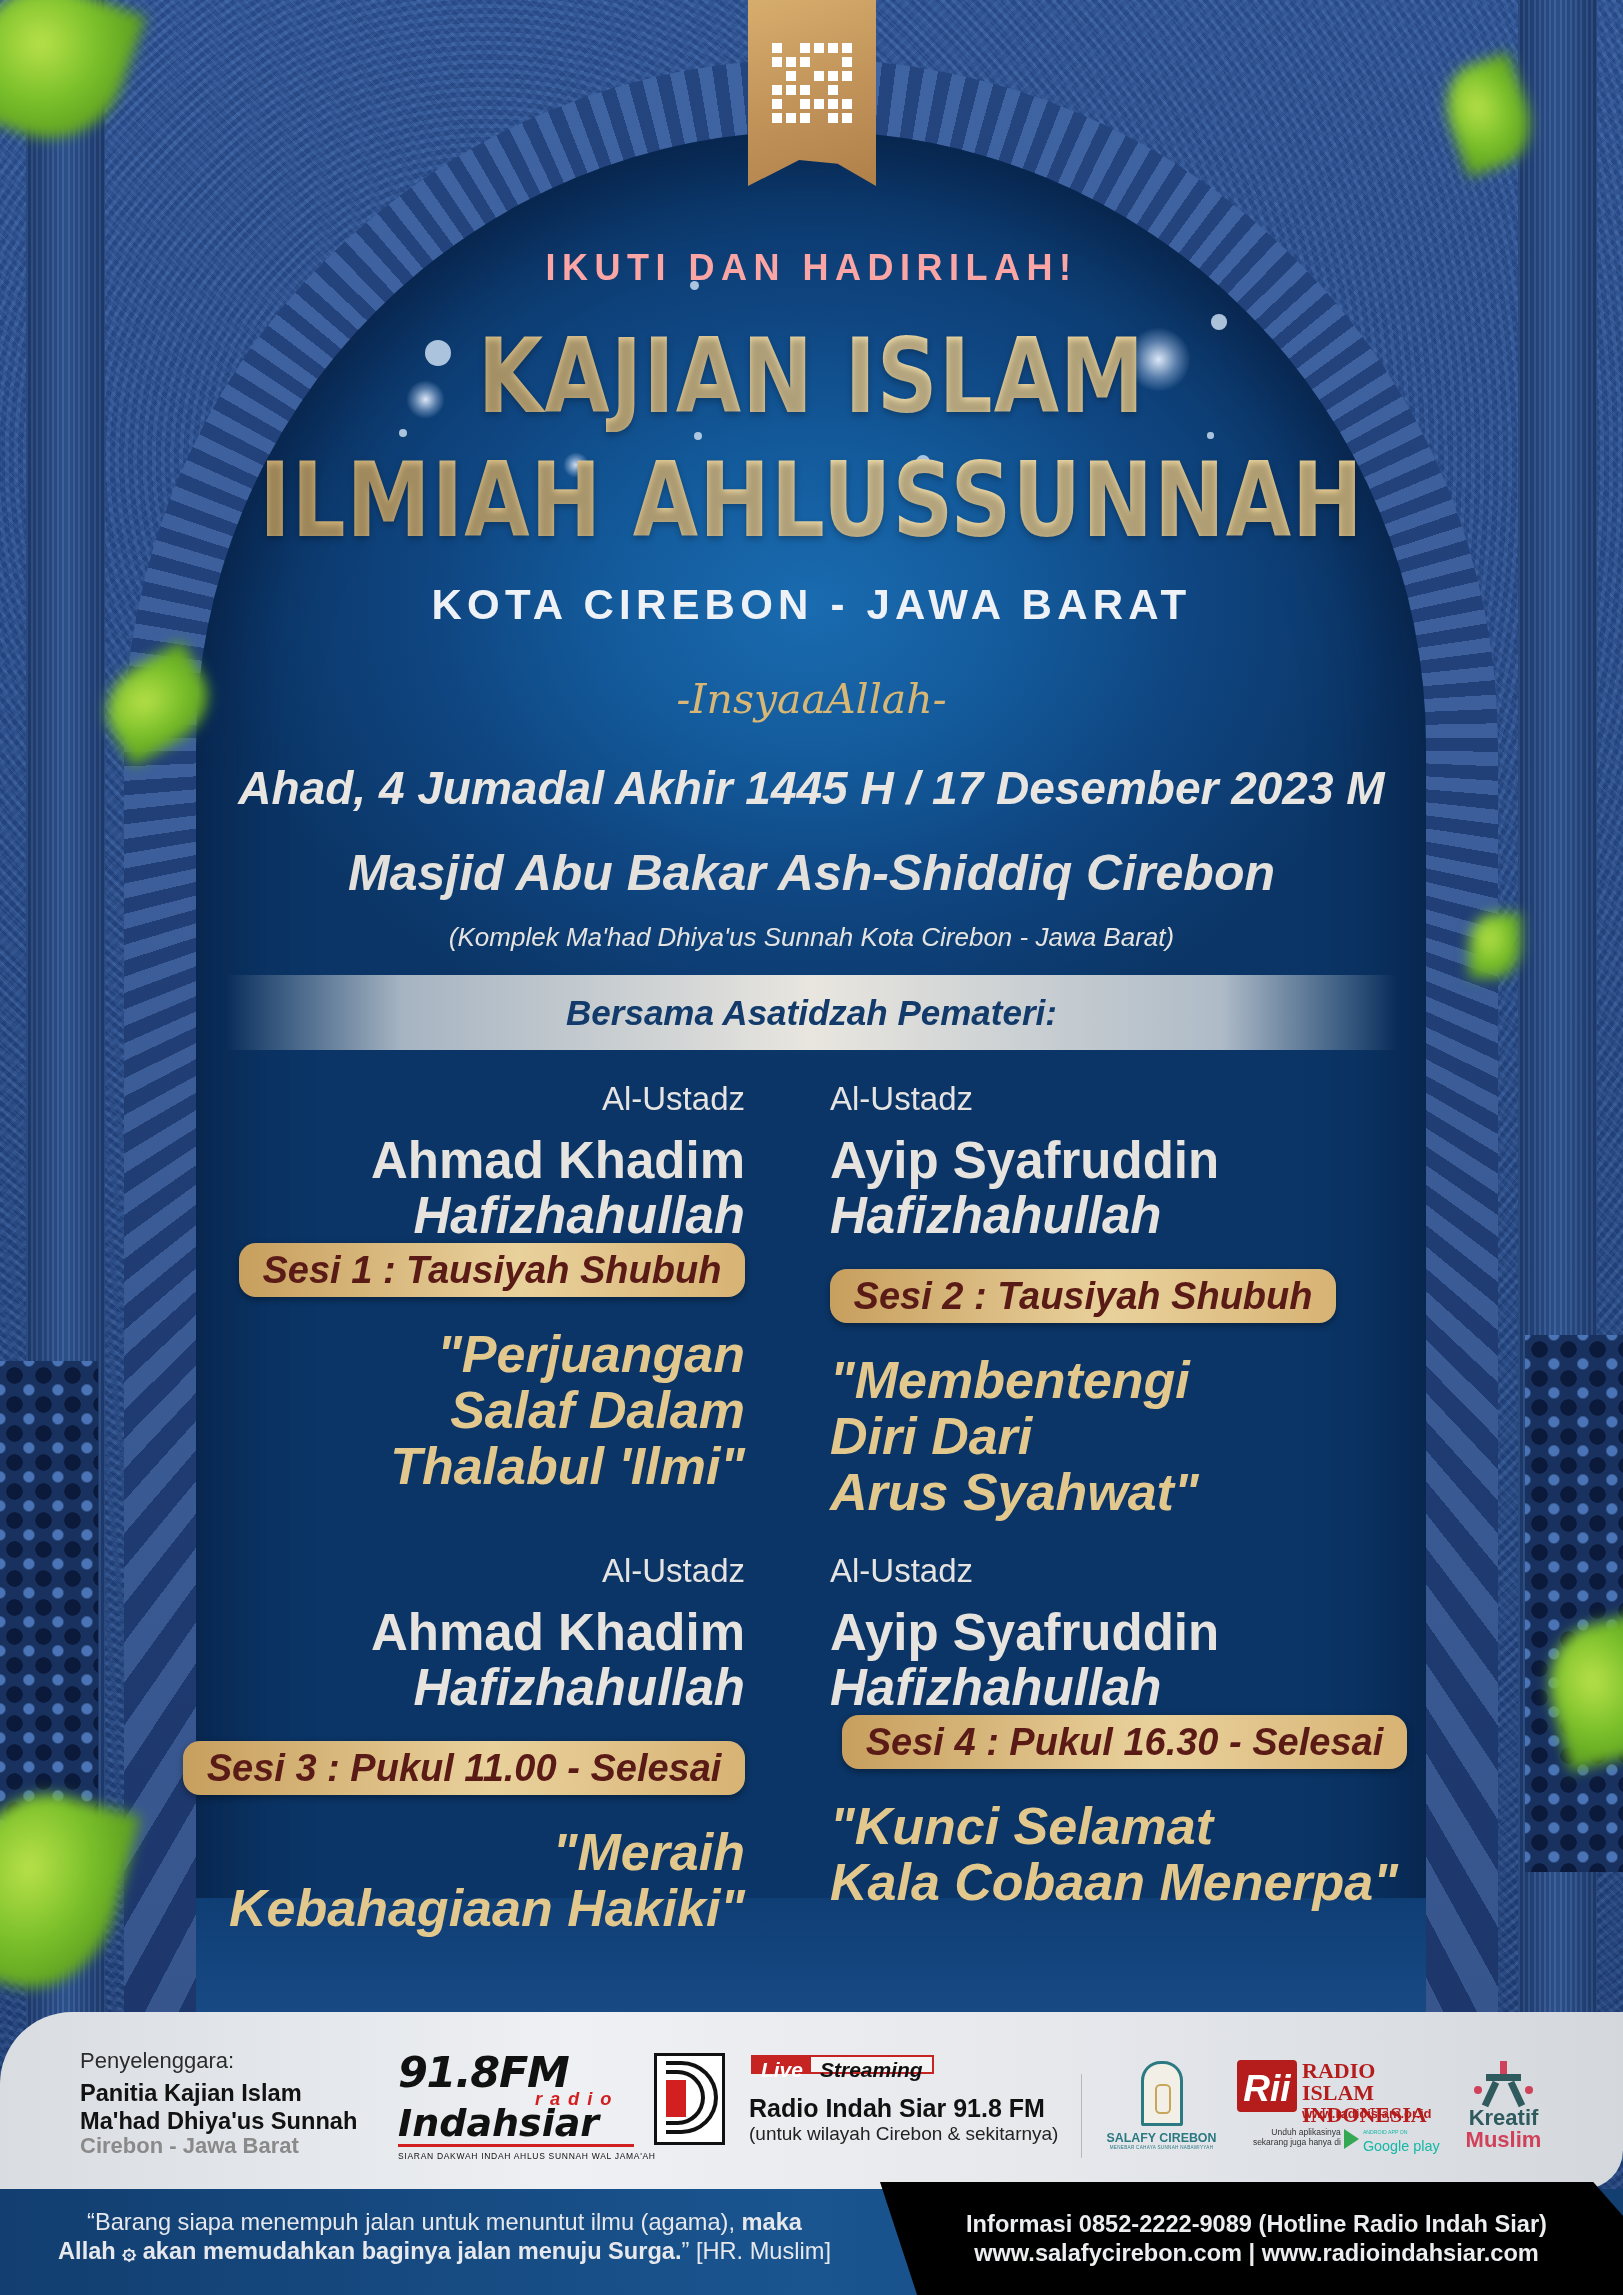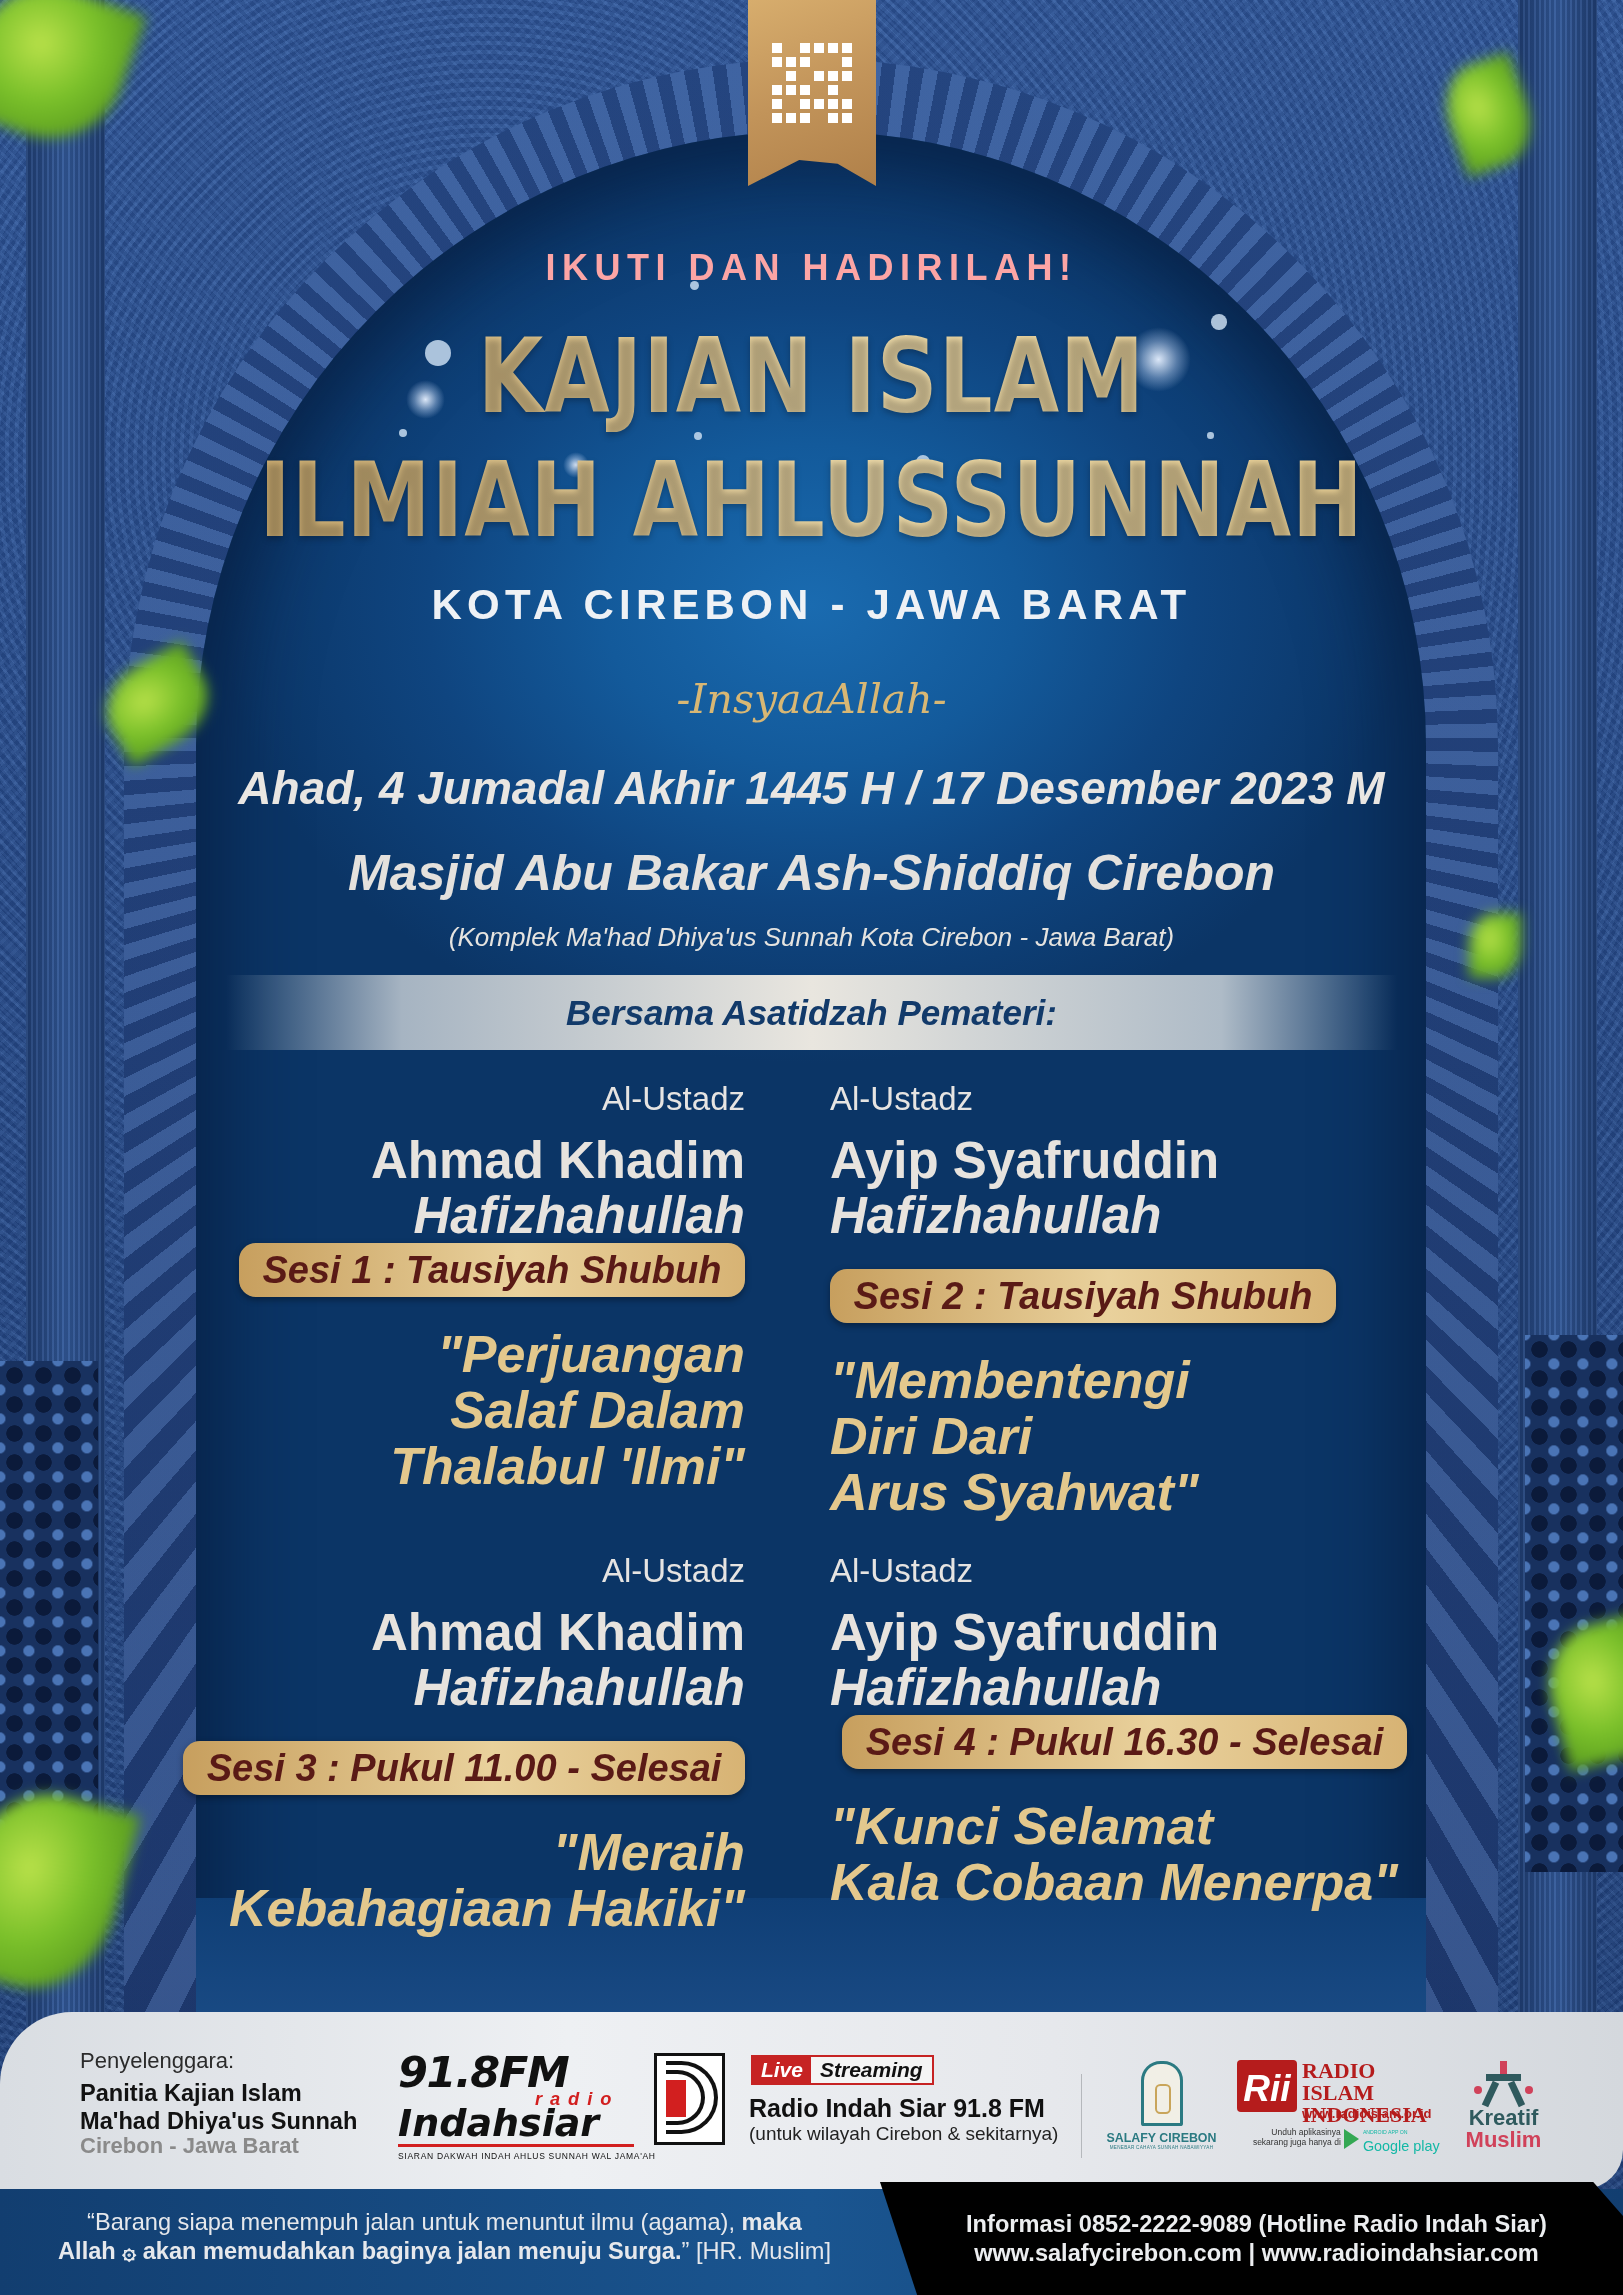--- a/index.html
+++ b/index.html
@@ -132,21 +132,21 @@
 
     .radio-logo { position: absolute; left: 398px; top: 2051px; width: 249px; }
     .radio-freq { font-family: "DejaVu Sans", sans-serif; font-weight: 700; font-style: italic; font-size: 43px; color: #111; line-height: 43px; letter-spacing: -1.3px; }
     .radio-word { position: absolute; left: 137px; top: 37px; color: #d21f1f; font-weight: 700; font-style: italic; font-size: 18.3px; letter-spacing: 7.9px; }
     .radio-name { font-family: "DejaVu Sans", sans-serif; font-weight: 700; font-style: italic; font-size: 38px; color: #111; line-height: 42px; margin-top: 7.9px; border-bottom: 3.3px solid #d21f1f; width: 236px; }
     .radio-tag { font-size: 8.5px; color: #111; letter-spacing: 0.7px; margin-top: 3.9px; white-space: nowrap; }
     .r-mark { position: absolute; left: 654px; top: 2053px; width: 71px; height: 92px; border: 3.9px solid #111; background: #fff; }
     .r-mark .arc { position: absolute; border: 4.6px solid #111; border-left: none; border-radius: 0 39px 39px 0; }
     .r-mark .core { position: absolute; left: 9.2px; top: 23.6px; width: 19.6px; height: 37px; background: #d21f1f; }
 
-    .live-badge { position: absolute; left: 751px; top: 2055px; display: flex; height: 30px; border: 2.6px solid #c62323; }
+    .live-badge { position: absolute; left: 751px; top: 2055px; display: flex; height: 19px; border: 2.6px solid #c62323; }
     .live-badge .live { background: #c62323; color: #fff; font-weight: 700; font-style: italic; font-size: 21px; padding: 0 7.9px; line-height: 25px; }
     .live-badge .stream { background: #f4f4f4; color: #111; font-weight: 700; font-style: italic; font-size: 21px; padding: 0 9.2px; line-height: 25px; }
     .stream-name { position: absolute; left: 749px; top: 2094px; color: #111; font-size: 25px; font-weight: 700; }
     .stream-area { position: absolute; left: 749px; top: 2123px; color: #222; font-size: 19px; }
 
     .v-divider { position: absolute; left: 1081px; top: 2074px; width: 1.3px; height: 84px; background: #b5b8bc; }
 
     .salafy-logo { position: absolute; left: 1106px; top: 2061px; width: 111px; text-align: center; }
     .salafy-emblem { width: 42px; height: 65px; margin: 0 auto; border: 3.3px solid #2b7a82; border-radius: 19.6px 19.6px 2.6px 2.6px; background: #f1efe6; position: relative; }
     .salafy-emblem::after { content: ""; position: absolute; left: 11.8px; top: 19.6px; width: 11.8px; height: 26px; border: 2px solid #c9a55a; border-radius: 5.2px; }

